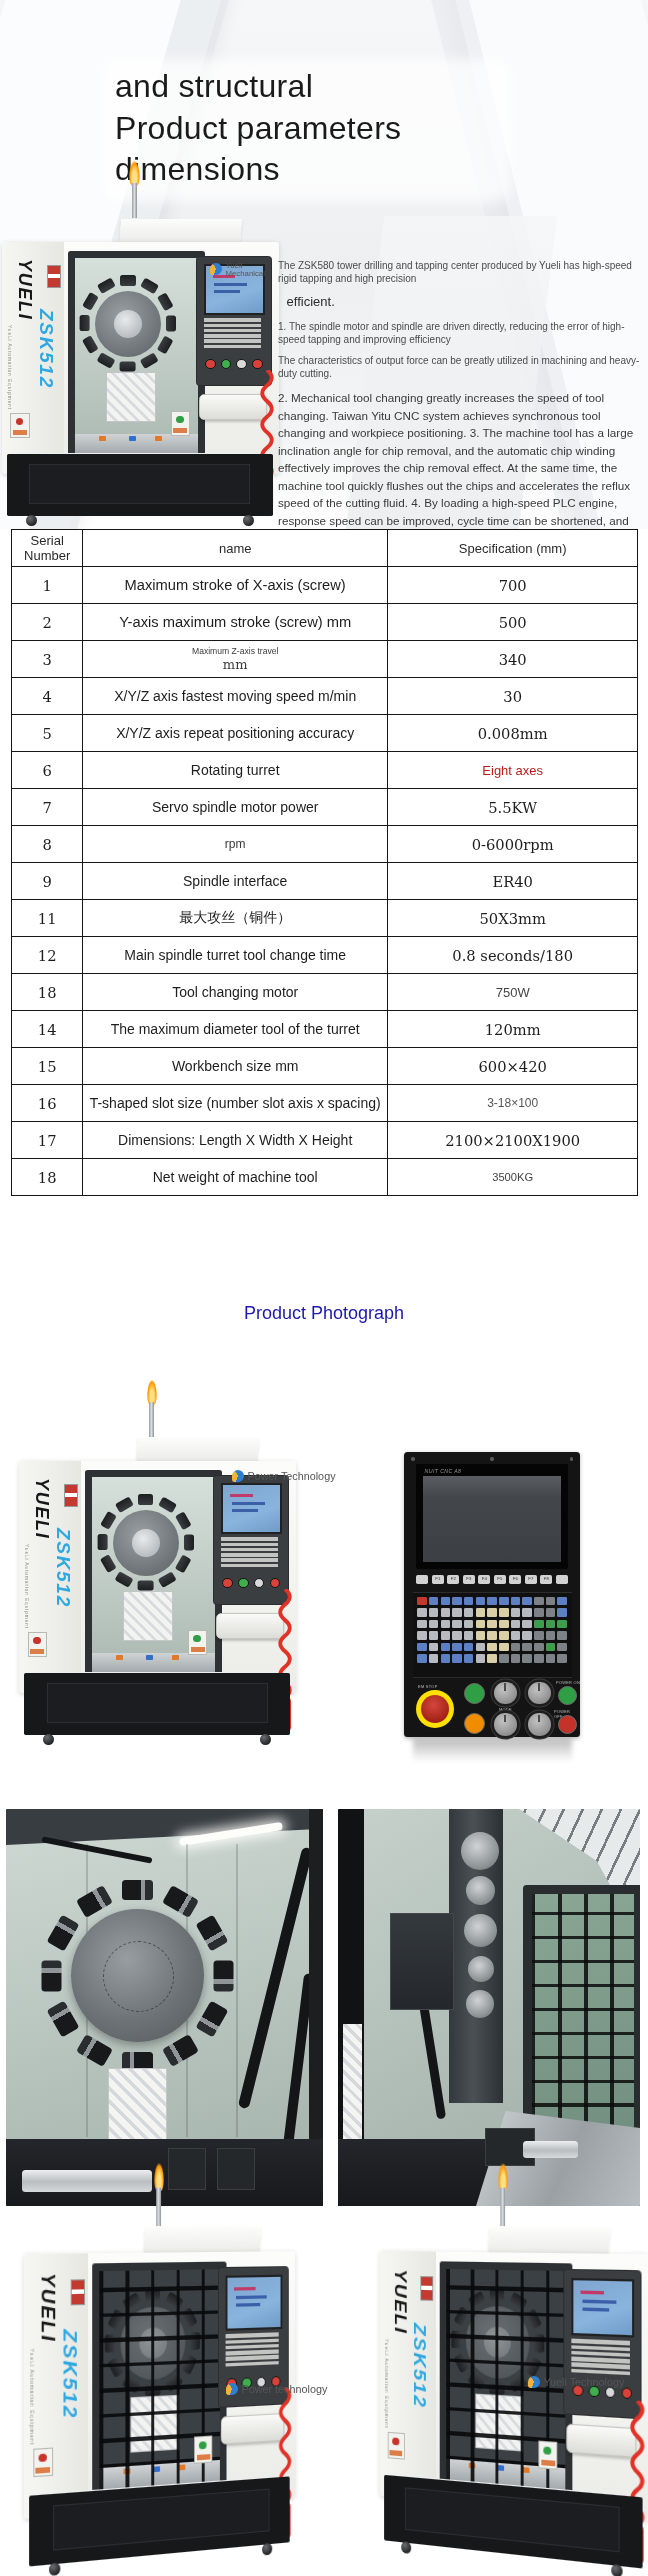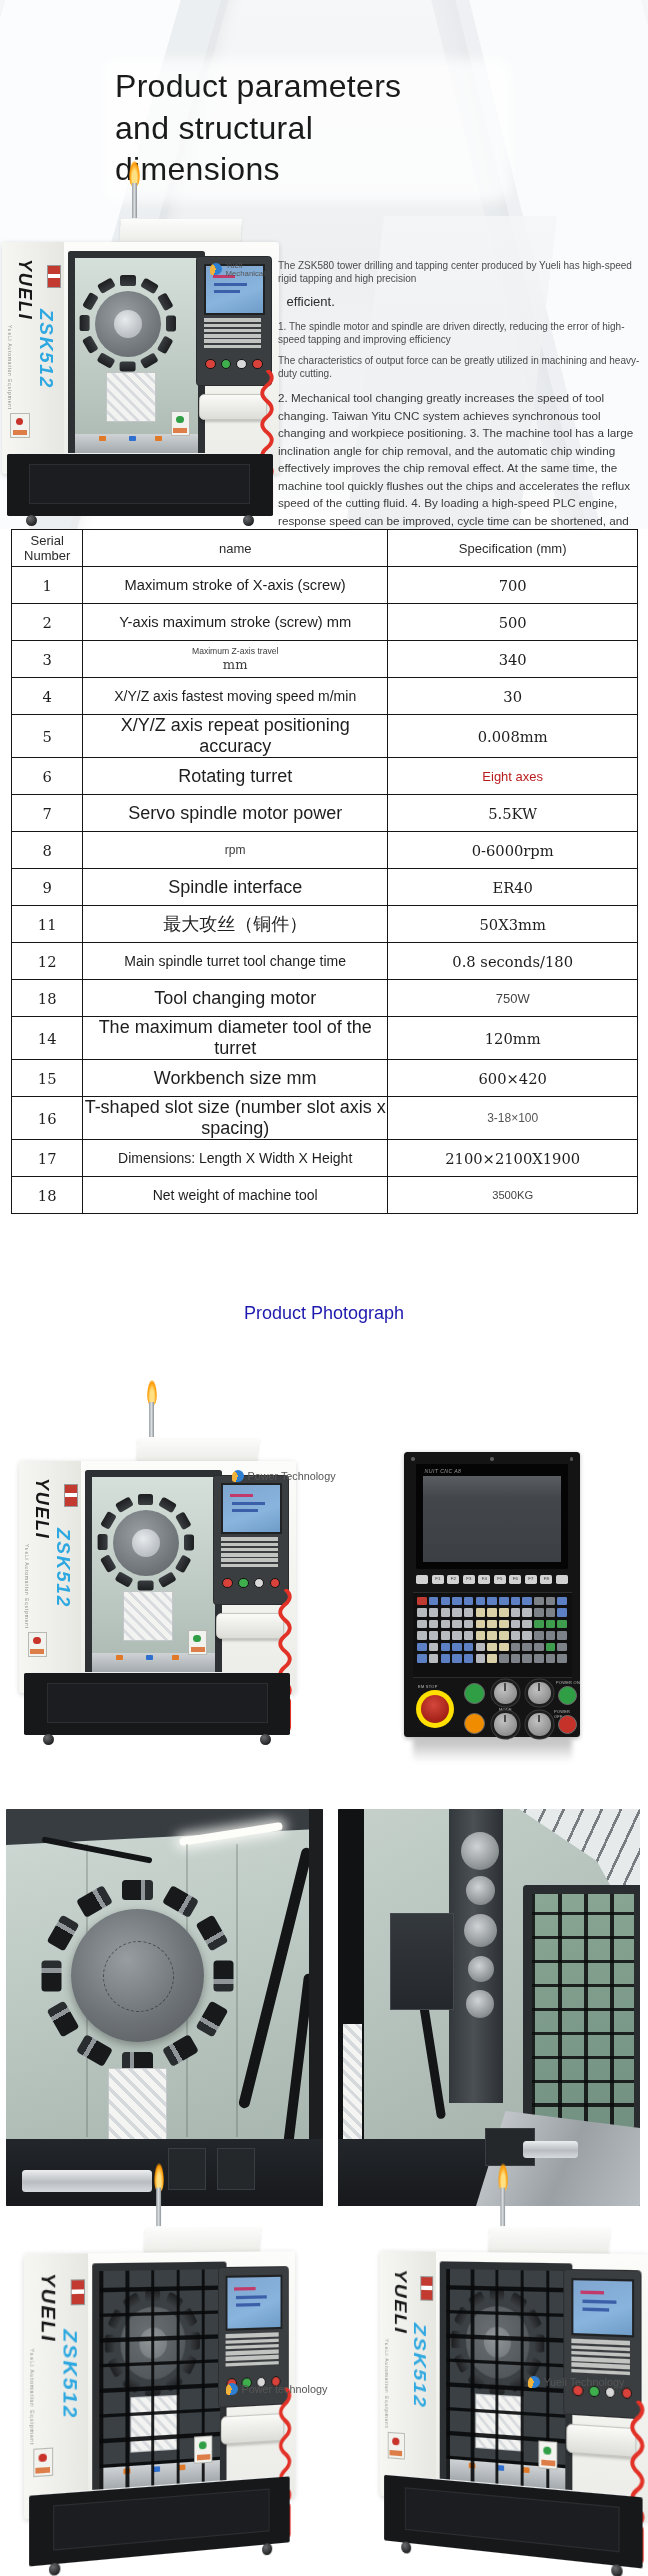--- a/index.html
+++ b/index.html
@@ -88,21 +88,21 @@
   .dark-door .m-turret .hub{opacity:.5;}
   .angled-l{transform:perspective(778px) rotateY(12deg) scaleY(1.1);transform-origin:50% 0;}
   .angled-r{transform:perspective(778px) rotateY(-14deg) scaleY(1.1);transform-origin:50% 0;}
 
   
   #spec-table{position:absolute;left:11.2px;top:529px;width:626px;border-collapse:collapse;table-layout:fixed;background:#fff;}
   #spec-table th,#spec-table td{border:1.4px solid #161616;padding:0;text-align:center;vertical-align:middle;}
   #spec-table th{height:36px;font-weight:normal;font-size:13px;color:#2a2a2a;}
   #spec-table td{height:36px;}
   td.c-no{font-family:"DejaVu Serif",serif;font-size:14.7px;color:#1d1d1d;}
-  td.c-name{font-size:18px;color:#1e1e1e;}
+  td.c-name{font-size:14px;color:#1e1e1e;}
   td.c-spec{font-family:"DejaVu Serif",serif;font-size:14.7px;color:#1d1d1d;}
   .nm2{font-family:"DejaVu Serif",serif;font-size:13px;margin-top:0.9px;}
   tr:nth-child(1) td.c-name,tr:nth-child(2) td.c-name{font-size:14.7px;}
   tr:nth-child(3) td.c-name{font-size:8.6px;color:#3c3c3c;}
   tr:nth-child(4) td.c-name{font-size:14px;}
   tr:nth-child(8) td.c-name{font-size:12px;color:#3a3a3a;}
   tr:nth-child(11) td.c-name{font-size:14px;}
   tr:nth-child(16) td.c-name,tr:nth-child(17) td.c-name,tr:nth-child(18) td.c-name{font-size:14px;}
   tr:nth-child(6) td.c-spec{font-family:"Liberation Sans",sans-serif;font-size:13px;color:#b91c1c;}
   tr:nth-child(12) td.c-spec{font-family:"Liberation Sans",sans-serif;font-size:13px;color:#444;}
@@ -173,22 +173,22 @@
 <div id="page">
 
   <div id="hero">
     <div class="sh sh1"></div>
     <div class="sh sh2"></div>
     <div class="sh sh3"></div>
     <div class="sh sh4"></div>
     <div class="sh sh5"></div>
     <div class="abs title-glow"></div>
     <div class="abs" id="hero-title">
+      <div>and structural</div>
       <div>Product parameters</div>
-      <div>and structural</div>
       <div>dimensions</div>
     </div>
 
     <div class="abs" style="left:1.7px;top:207px;width:277px;height:321px;">
   <div class="machine">
     <div class="m-beacon">
       <span class="flame"></span>
       <span class="rod"></span>
     </div>
     <div class="m-hood"></div>

